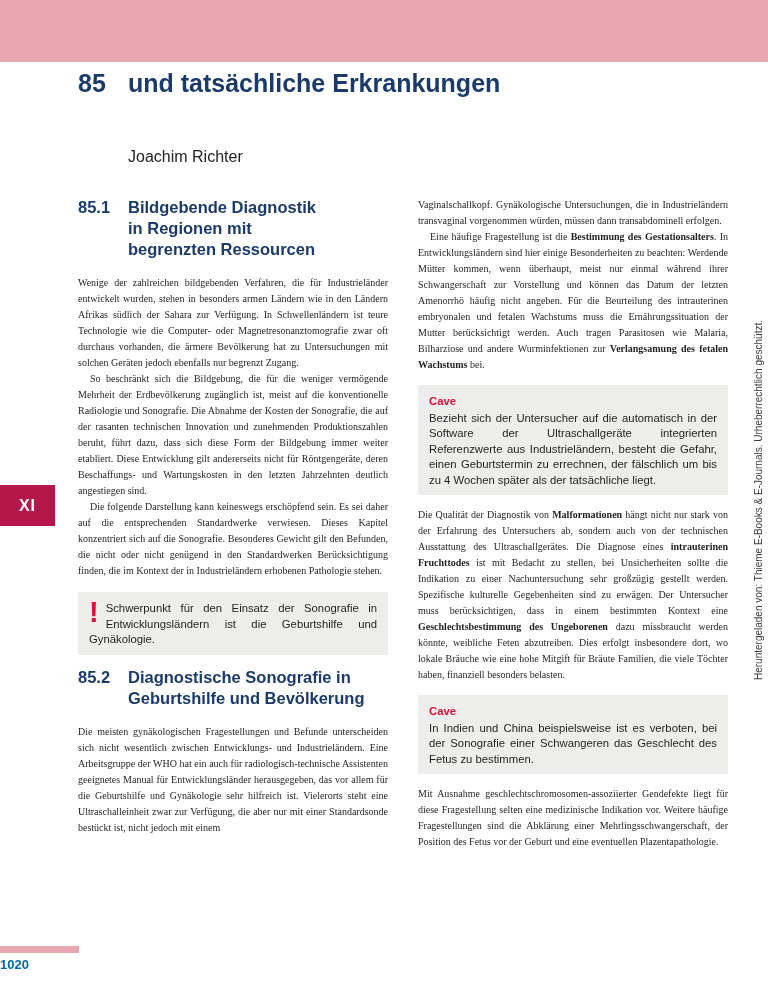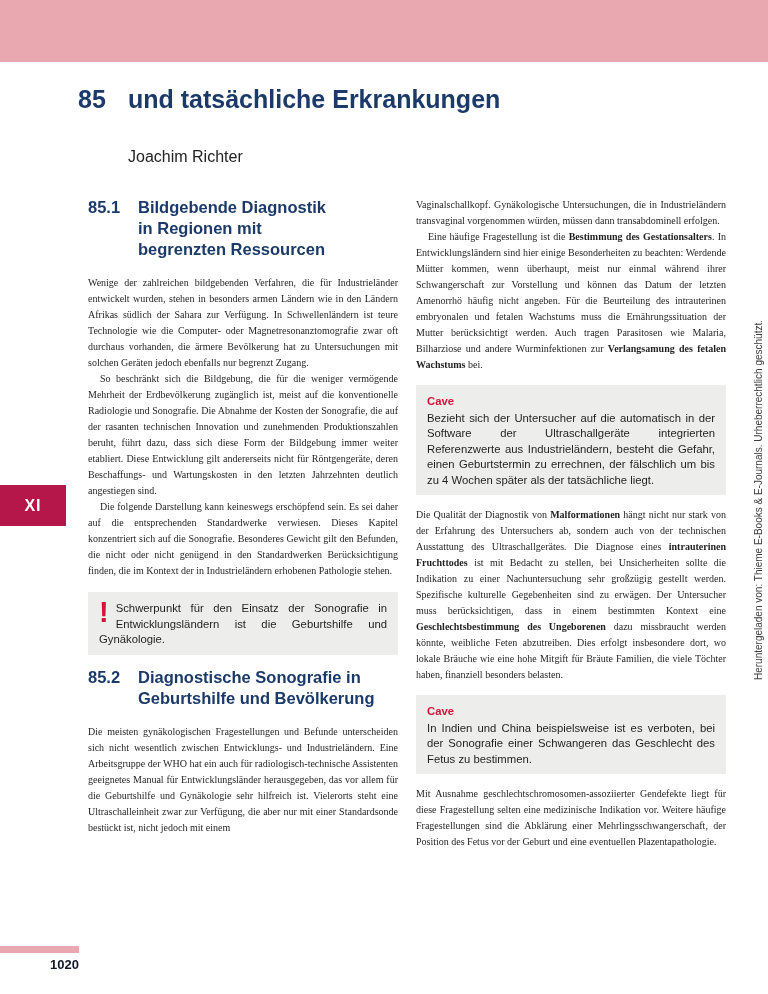--- a/index.html
+++ b/index.html
@@ -10,35 +10,35 @@
     font-family:"Liberation Serif", serif;
     color:#1f1f1f;
     overflow:hidden;
   }
   .topbar {
     position:absolute; top:0; left:0;
     width:768px; height:62px;
     background:#E9A8B0;
   }
   .chapter-head {
-    position:absolute; top:84px; left:78px; width:640px;
+    position:absolute; top:68px; left:78px; width:640px;
     display:flex;
     font-family:"Liberation Sans", sans-serif;
     font-weight:bold; color:#1B3A69;
     font-size:25px; line-height:31px;
   }
   .chapter-head .num { width:50px; flex:0 0 50px; }
   .author {
     position:absolute; top:148px; left:128px;
     font-family:"Liberation Sans", sans-serif;
     font-size:16px; color:#222;
   }
   .columns {
-    position:absolute; top:197px; left:88px; width:634px;
-    display:flex; gap:18px;
+    position:absolute; top:197px; left:78px; width:634px;
+    display:flex; gap:30px;
   }
   .col { width:310px; flex:0 0 310px; }
   .sec-head {
     display:flex;
     font-family:"Liberation Sans", sans-serif;
     font-weight:bold; color:#1B3A69;
     font-size:16.5px; line-height:21px;
     margin-bottom:15px;
   }
   .sec-head .num { width:50px; flex:0 0 50px; }
@@ -67,21 +67,21 @@
     color:#D4123A;
     margin:0 7px 0 0;
   }
   .cave-label {
     display:block;
     font-weight:bold; color:#D4123A;
     margin-bottom:1px;
   }
   .part-tab {
     position:absolute; left:0; top:485px;
-    width:66px; height:41px;
+    width:55px; height:41px;
     background:#B5174B;
     color:#ffffff;
     font-family:"Liberation Sans", sans-serif;
     font-weight:bold; font-size:16px;
     display:flex; align-items:center; justify-content:center;
     letter-spacing:1px;
   }
   .watermark {
     position:absolute; right:4px; top:500px;
     transform:translateY(-50%) rotate(180deg);
@@ -91,23 +91,23 @@
     white-space:nowrap;
   }
   .footer-bar {
     position:absolute; left:0; top:946px;
     width:79px; height:7px;
     background:#E9A8B0;
   }
   .page-number {
     position:absolute; left:0; top:957px;
     width:79px;
-    text-align:right;
+    text-align:left;
     font-family:"Liberation Sans", sans-serif;
-    font-weight:bold; font-size:13px; color:#0f172a;
+    font-weight:bold; font-size:13px; color:#0369a1;
   }
 </style>
 </head>
 <body>
 
 <div class="topbar"></div>
 
 <div class="chapter-head">
   <div class="num">85</div>
   <div>

